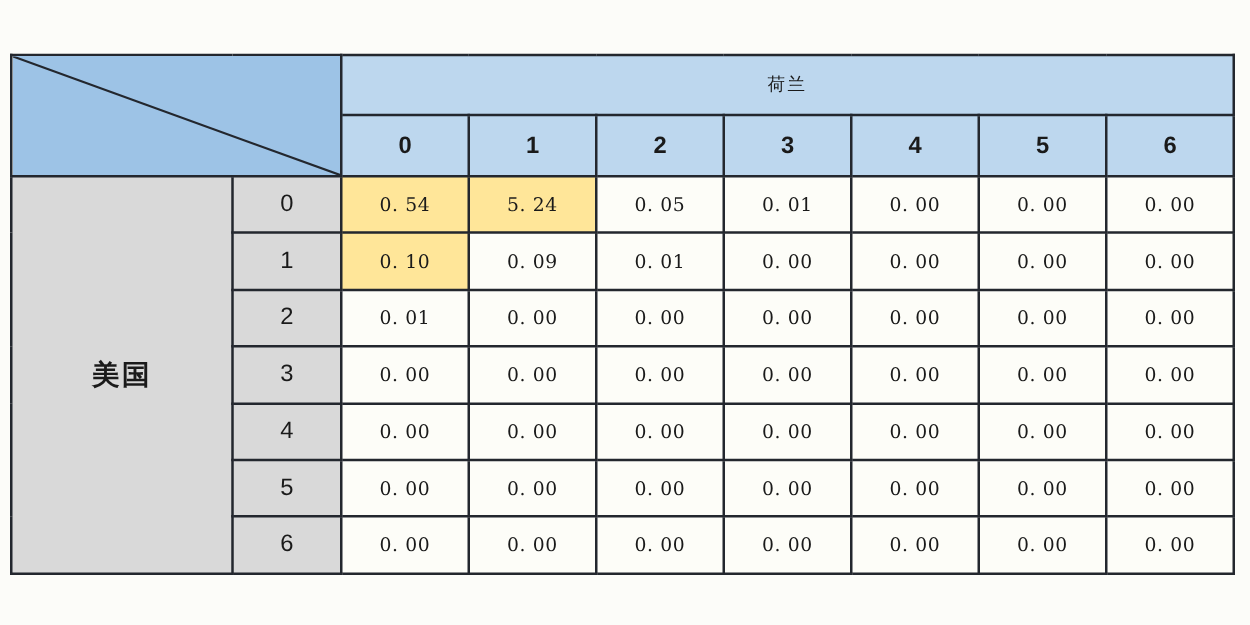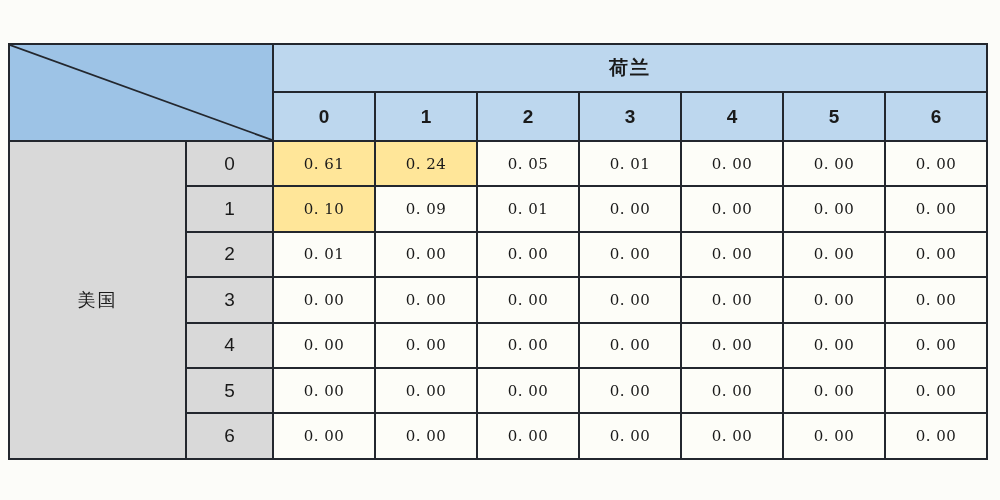--- a/index.html
+++ b/index.html
@@ -39,33 +39,33 @@
     overflow: hidden;
   }
   th.corner svg {
     position: absolute;
     left: 0; top: 0;
     width: 100%; height: 100%;
     display: block;
   }
   th.colgroup-label {
     background: var(--header-bg, #BDD7EE);
-    font-size: 19px;
-    font-weight: bold;
+    font-size: 14px;
+    font-weight: normal;
     letter-spacing: 2px;
   }
   th.col-num {
     background: var(--header-bg, #BDD7EE);
     font-size: 19px;
     font-weight: bold;
   }
   th.rowgroup {
     background: var(--row-header-bg, #D9D9D9);
-    font-size: 18px;
-    font-weight: normal;
+    font-size: 22px;
+    font-weight: bold;
     letter-spacing: 2px;
   }
   th.row-num {
     background: var(--row-header-bg, #D9D9D9);
     font-size: 19px;
     font-weight: normal;
   }
   td.value {
     background: var(--cell-bg, #FDFDF8);
     font-family: "DejaVu Serif", "Liberation Serif", serif;
@@ -108,22 +108,22 @@
           <th class="col-num">3</th>
           <th class="col-num">4</th>
           <th class="col-num">5</th>
           <th class="col-num">6</th>
         </tr>
     </thead>
     <tbody id="table-body">
         <tr>
           <th class="rowgroup" rowspan="7">美国</th>
           <th class="row-num">0</th>
-          <td class="value hl">0. 61</td>
-          <td class="value hl">0. 24</td>
+          <td class="value hl">0. 54</td>
+          <td class="value hl">5. 24</td>
           <td class="value">0. 05</td>
           <td class="value">0. 01</td>
           <td class="value">0. 00</td>
           <td class="value">0. 00</td>
           <td class="value">0. 00</td>
         </tr>
         <tr>
           <th class="row-num">1</th>
           <td class="value hl">0. 10</td>
           <td class="value">0. 09</td>

